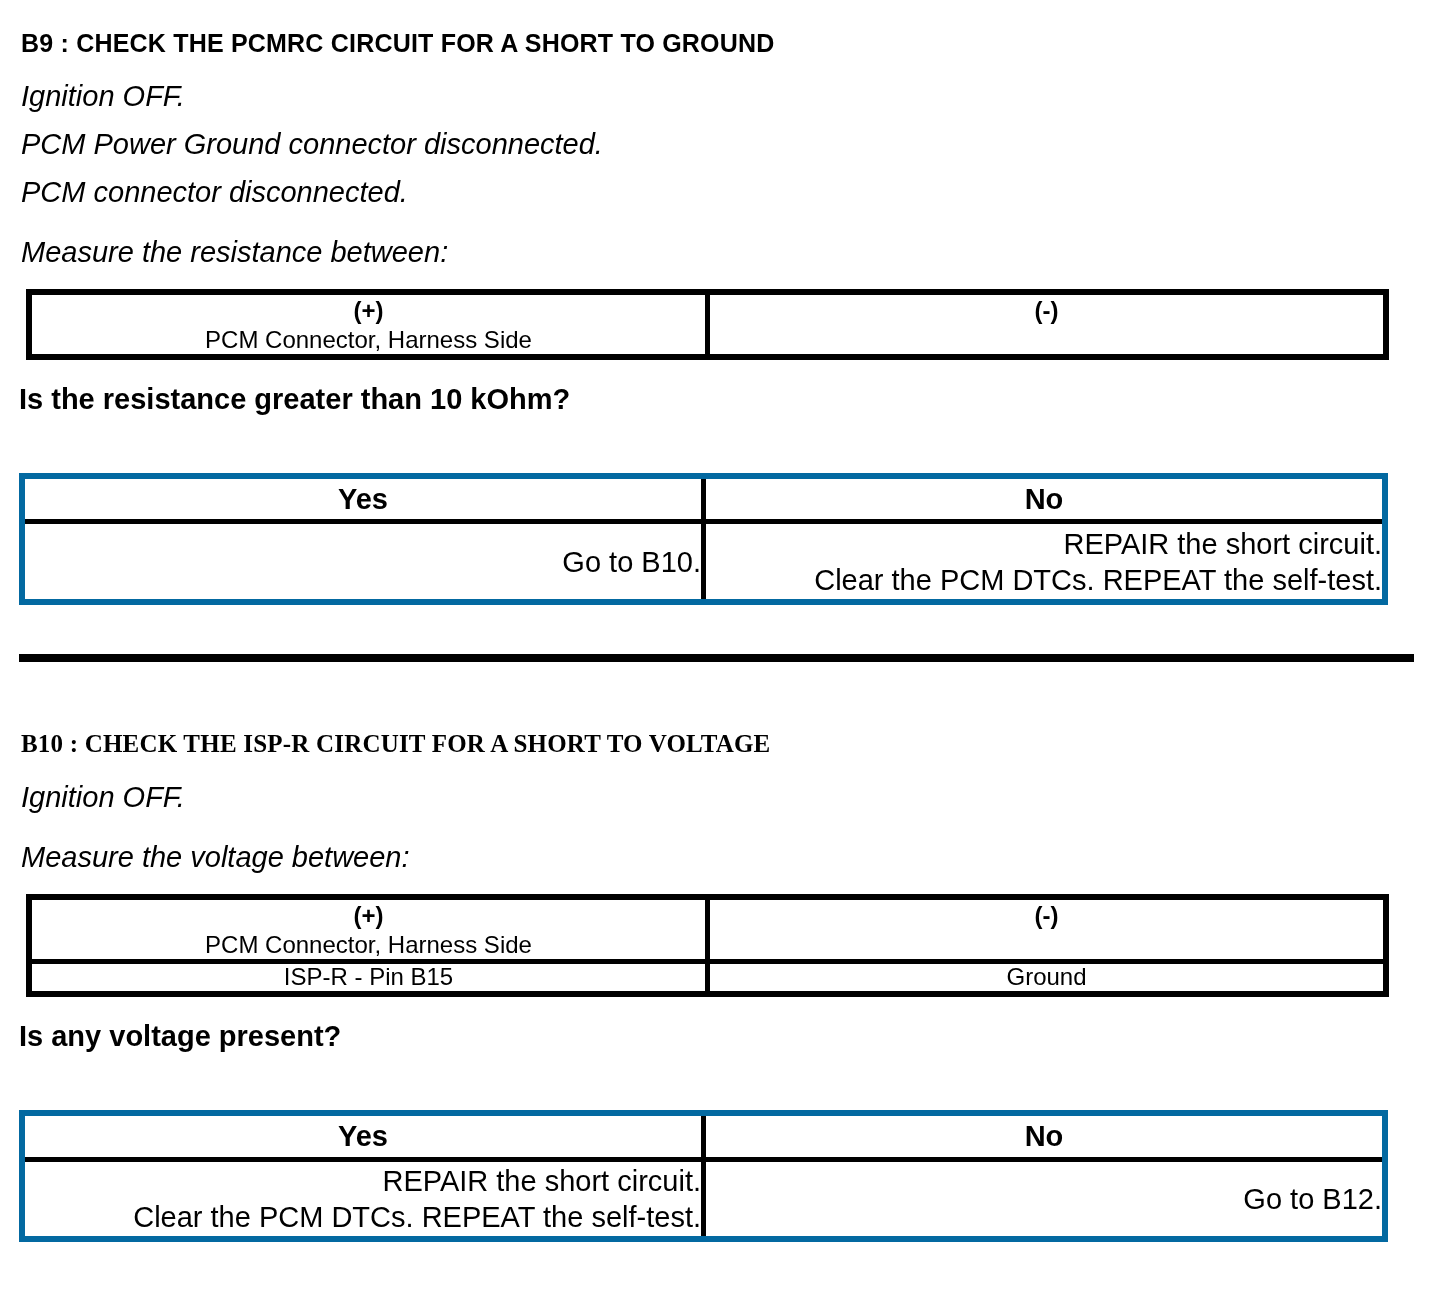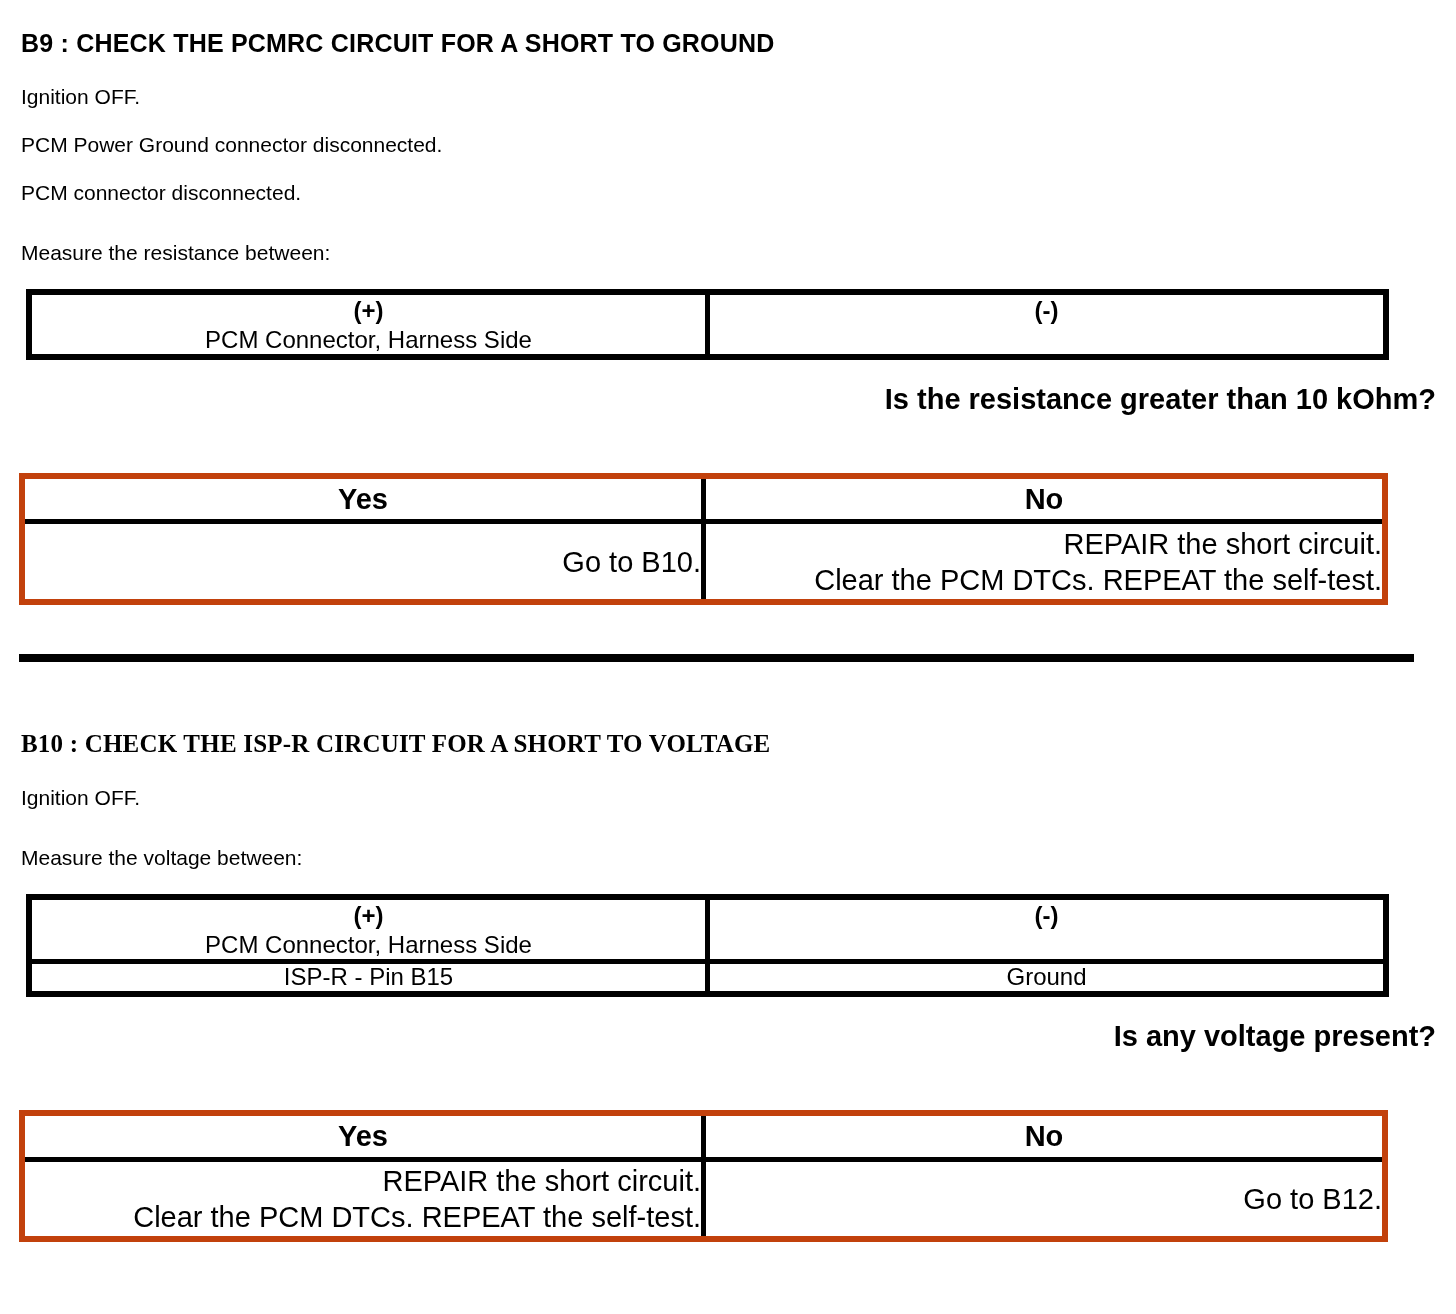--- a/index.html
+++ b/index.html
@@ -15,37 +15,38 @@
     padding-right: 20px;
   }
   .doc-heading {
     font-size: 25px;
     font-weight: bold;
     margin-left: 2px;
     line-height: 1.15;
     letter-spacing: 0.2px;
   }
   .step, .measure-intro {
-    font-size: 21px;
+    font-size: 29px;
     line-height: 31px;
     margin-left: 2px;
+    font-style: italic;
   }
   .question {
     font-size: 29px;
     font-weight: bold;
     line-height: 31px;
     margin-left: 0px;
   }
   
   .mt-heading1 { margin-top: 29px; }
   .mt-step-first { margin-top: 23px; }
   .mt-step { margin-top: 17px; }
   .mt-measure { margin-top: 29px; }
   .mt-table { margin-top: 21px; }
-  .mt-question { margin-top: 24px; text-align: right; }
+  .mt-question { margin-top: 24px; }
   .mt-decision { margin-top: 58px; }
   .mt-rule1 { margin-top: 49px; }
   .mt-heading2 { margin-top: 68px; font-family: Liberation Serif, serif; }
 
   table { border-collapse: collapse; table-layout: fixed; }
   td { border: 5px solid #000000; overflow: hidden; }
 
   
   .meas-table {
     width: 1363px;
@@ -65,21 +66,21 @@
     height: 33px;
     font-size: 24px;
     line-height: 26px;
     vertical-align: middle;
   }
 
   
   .dec-table {
     width: 1369px;
     margin-left: 0px;
-    border: 6px solid #c2410c;
+    border: 6px solid #0369a1;
   }
   .dec-head td {
     height: 46px;
     text-align: center;
     vertical-align: middle;
     font-size: 29px;
     font-weight: bold;
     line-height: 30px;
   }
   .dec-body td {

